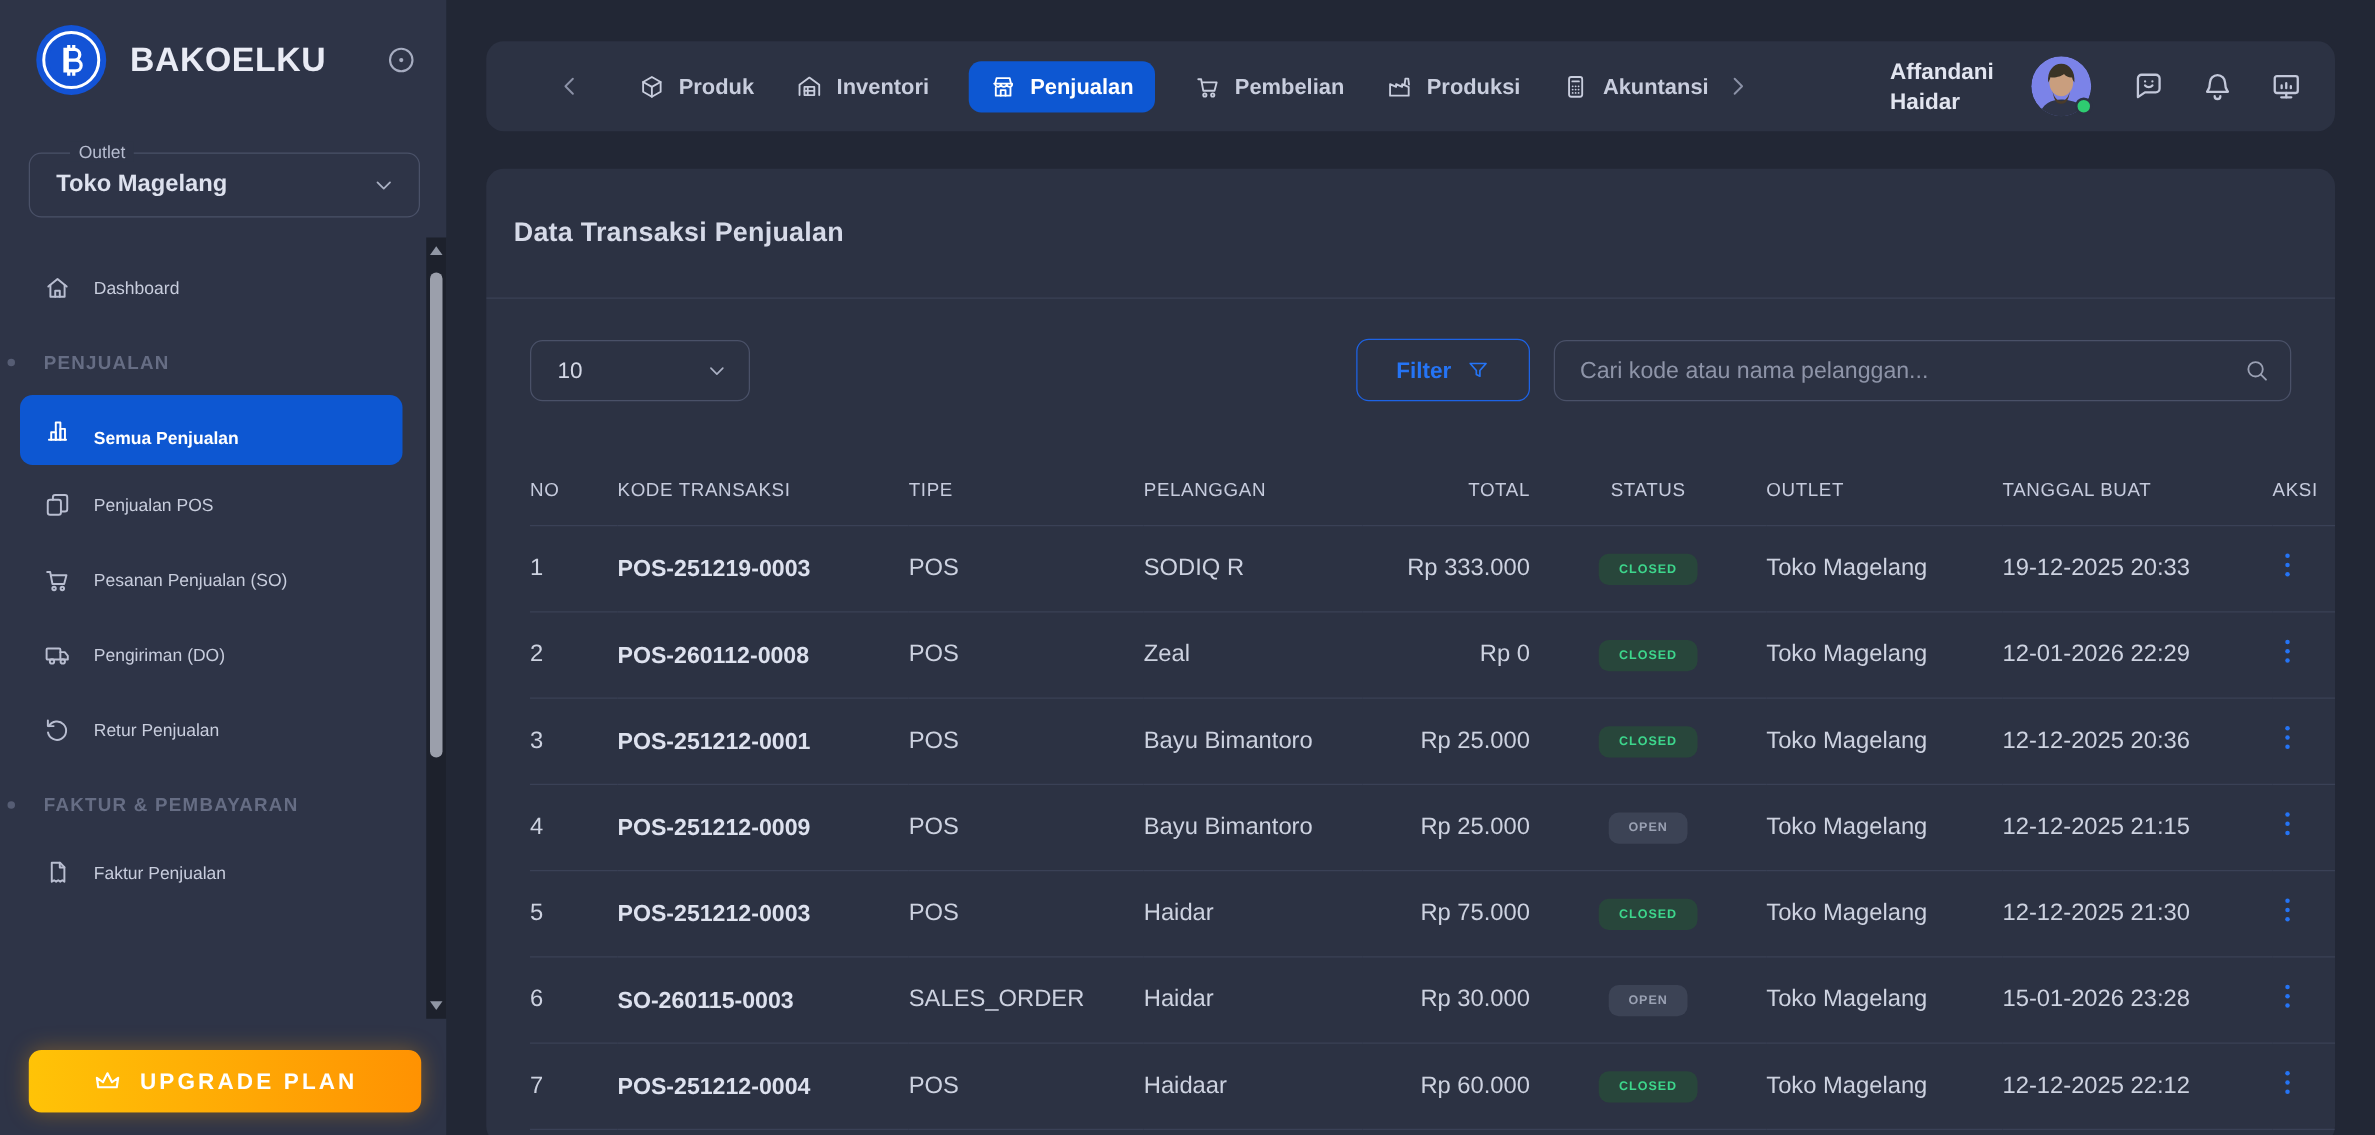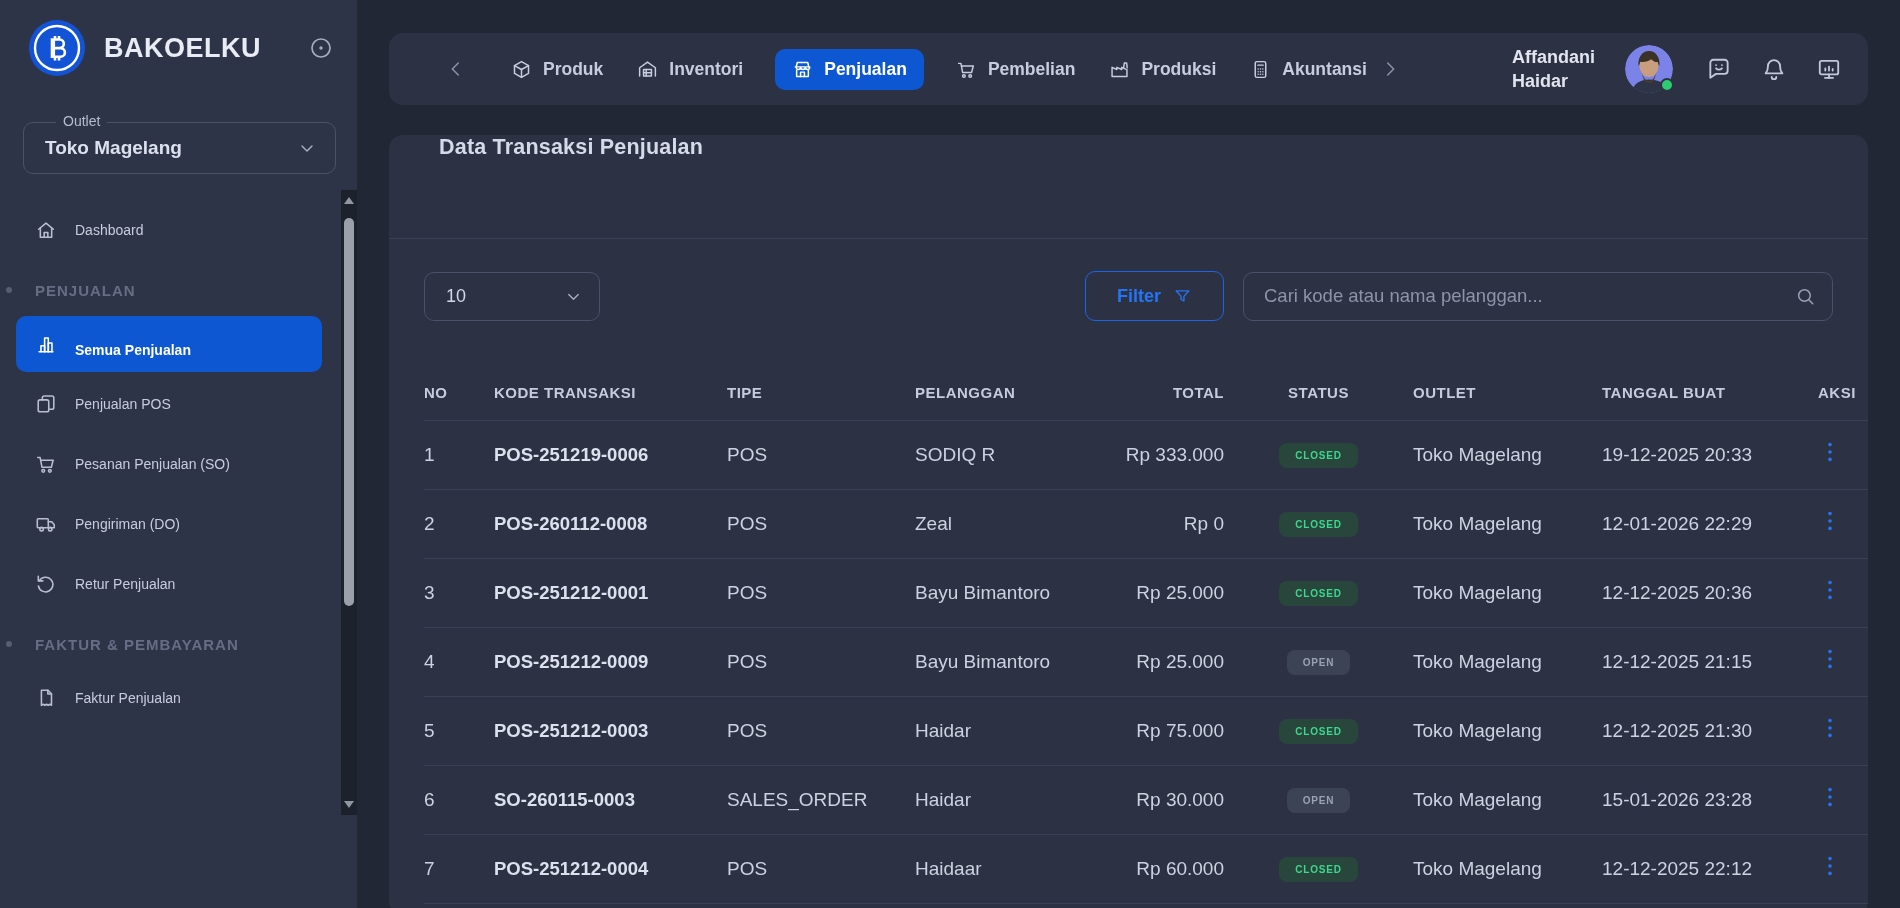--- a/index.html
+++ b/index.html
@@ -66,40 +66,40 @@
   .user-name{font-size:18px;font-weight:600;color:#e2e5f0;line-height:1.35;margin-right:30px;}
   .avatar{position:relative;width:48px;height:48px;border-radius:50%;cursor:pointer;flex:none;}
   .avatar svg{display:block;border-radius:50%;}
   .avatar .status{position:absolute;right:-1px;bottom:1px;width:14px;height:14px;border-radius:50%;
     background:#2ecc71;border:2px solid var(--panel);}
   .top-icons{display:flex;align-items:center;gap:29px;margin-left:33px;}
   .icon-btn{width:26px;height:26px;color:#c3c8da;background:none;border:0;cursor:pointer;}
 
   
   .card{margin:30px 32px 0;background:var(--panel);border-radius:14px;height:780px;overflow:hidden;}
-  .card-head{height:103px;display:flex;align-items:flex-start;padding:0 50px;}
+  .card-head{height:103px;display:flex;align-items:center;padding:0 22px;}
   .card-title{font-size:21.5px;font-weight:700;color:#d6dae8;letter-spacing:.2px;}
   .card-divider{border:0;border-top:1px solid var(--border);}
   .controls{display:flex;align-items:center;margin-top:32px;padding:0 35px;}
   .page-size{width:176px;height:49px;border:1px solid var(--input-border);border-radius:10px;
     display:flex;align-items:center;padding:0 16px 0 21px;cursor:pointer;}
   .page-size .val{font-size:18px;color:#d3d7e5;flex:1;}
   .page-size .icon{width:19px;height:19px;color:#aab0c3;}
   .filter-btn{margin-left:auto;width:139px;height:50px;border:1px solid #1d63e6;border-radius:10px;background:none;
     color:var(--blue2);font-size:18px;font-weight:600;display:flex;align-items:center;justify-content:center;gap:12px;cursor:pointer;}
   .filter-btn .icon{width:19px;height:19px;}
   .search-wrap{position:relative;margin-left:19px;width:590px;height:49px;}
   .search-wrap input{width:100%;height:100%;background:none;border:1px solid var(--input-border);border-radius:10px;
     padding:0 52px 0 20px;font-size:18.5px;color:var(--bright);outline:none;}
   .search-wrap input::placeholder{color:#8e94a8;}
   .search-wrap .icon{position:absolute;right:17px;top:14px;width:21px;height:21px;color:#9ba1b4;pointer-events:none;}
 
   .table-wrap{margin-top:45px;padding-left:35px;overflow:hidden;}
   table{width:1474px;table-layout:fixed;border-collapse:collapse;}
-  th{height:54px;text-align:left;font-size:15px;font-weight:700;letter-spacing:.5px;color:#c6cbdd;
+  th{height:54px;text-align:left;font-size:15px;font-weight:400;letter-spacing:.5px;color:#c6cbdd;
     border-bottom:1px solid var(--border);white-space:nowrap;}
   td{height:69px;font-size:19px;color:#cdd2e0;border-bottom:1px solid var(--border);white-space:nowrap;overflow:hidden;}
   th:nth-child(1),td:nth-child(1){width:70px;}
   th:nth-child(2),td:nth-child(2){width:233px;}
   th:nth-child(3),td:nth-child(3){width:188px;}
   th:nth-child(4),td:nth-child(4){width:175px;}
   th:nth-child(5),td:nth-child(5){width:134px;text-align:right;}
   th:nth-child(6),td:nth-child(6){width:189px;text-align:center;}
   th:nth-child(7),td:nth-child(7){width:189px;padding-left:0;}
   th:nth-child(8),td:nth-child(8){width:216px;}
@@ -204,20 +204,26 @@
     <span class="lbl">Faktur Penjualan</span>
   </div>
     </nav>
 
   <div class="sb-scroll">
     <span class="sb-arrow up"></span>
     <span class="sb-thumb"></span>
     <span class="sb-arrow down"></span>
   </div>
 
+  <button class="upgrade">
+    <span class="icon"><svg viewBox="0 0 24 24" width="100%" height="100%" fill="none" stroke="currentColor" stroke-width="1.7" stroke-linecap="round" stroke-linejoin="round">
+          <path d="M4.6 16.8L3.5 9.2l4.9 3.6L12 5.6l3.6 7.2 4.9-3.6-1.1 7.6z"></path>
+        </svg></span>
+    <span>UPGRADE PLAN</span>
+  </button>
 </aside>
 
 <main class="main">
   <header class="topbar">
     <button class="nav-chevron">
       <span><svg viewBox="0 0 24 24" width="100%" height="100%" fill="none" stroke="currentColor" stroke-width="1.7" stroke-linecap="round" stroke-linejoin="round">
             <path d="M14.5 5.5L8 12l6.5 6.5"></path>
           </svg></span>
     </button>
     <nav class="primary-nav">
@@ -351,21 +357,21 @@
               <th>TOTAL</th>
               <th>STATUS</th>
               <th>OUTLET</th>
               <th>TANGGAL BUAT</th>
               <th>AKSI</th>
             </tr>
           </thead>
         <tbody>
             <tr>
               <td>1</td>
-              <td class="code">POS-251219-0006</td>
+              <td class="code">POS-251219-0003</td>
               <td>POS</td>
               <td>SODIQ R</td>
               <td>Rp 333.000</td>
               <td><span class="badge closed">CLOSED</span></td>
               <td>Toko Magelang</td>
               <td>19-12-2025 20:33</td>
               <td><button class="kebab"><span><svg viewBox="0 0 24 24" width="100%" height="100%" fill="none" stroke="currentColor" stroke-width="1.7" stroke-linecap="round" stroke-linejoin="round">
                       <circle cx="12" cy="4.6" r="1.8" fill="currentColor" stroke="none"></circle>
                       <circle cx="12" cy="12" r="1.8" fill="currentColor" stroke="none"></circle>
                       <circle cx="12" cy="19.4" r="1.8" fill="currentColor" stroke="none"></circle>

